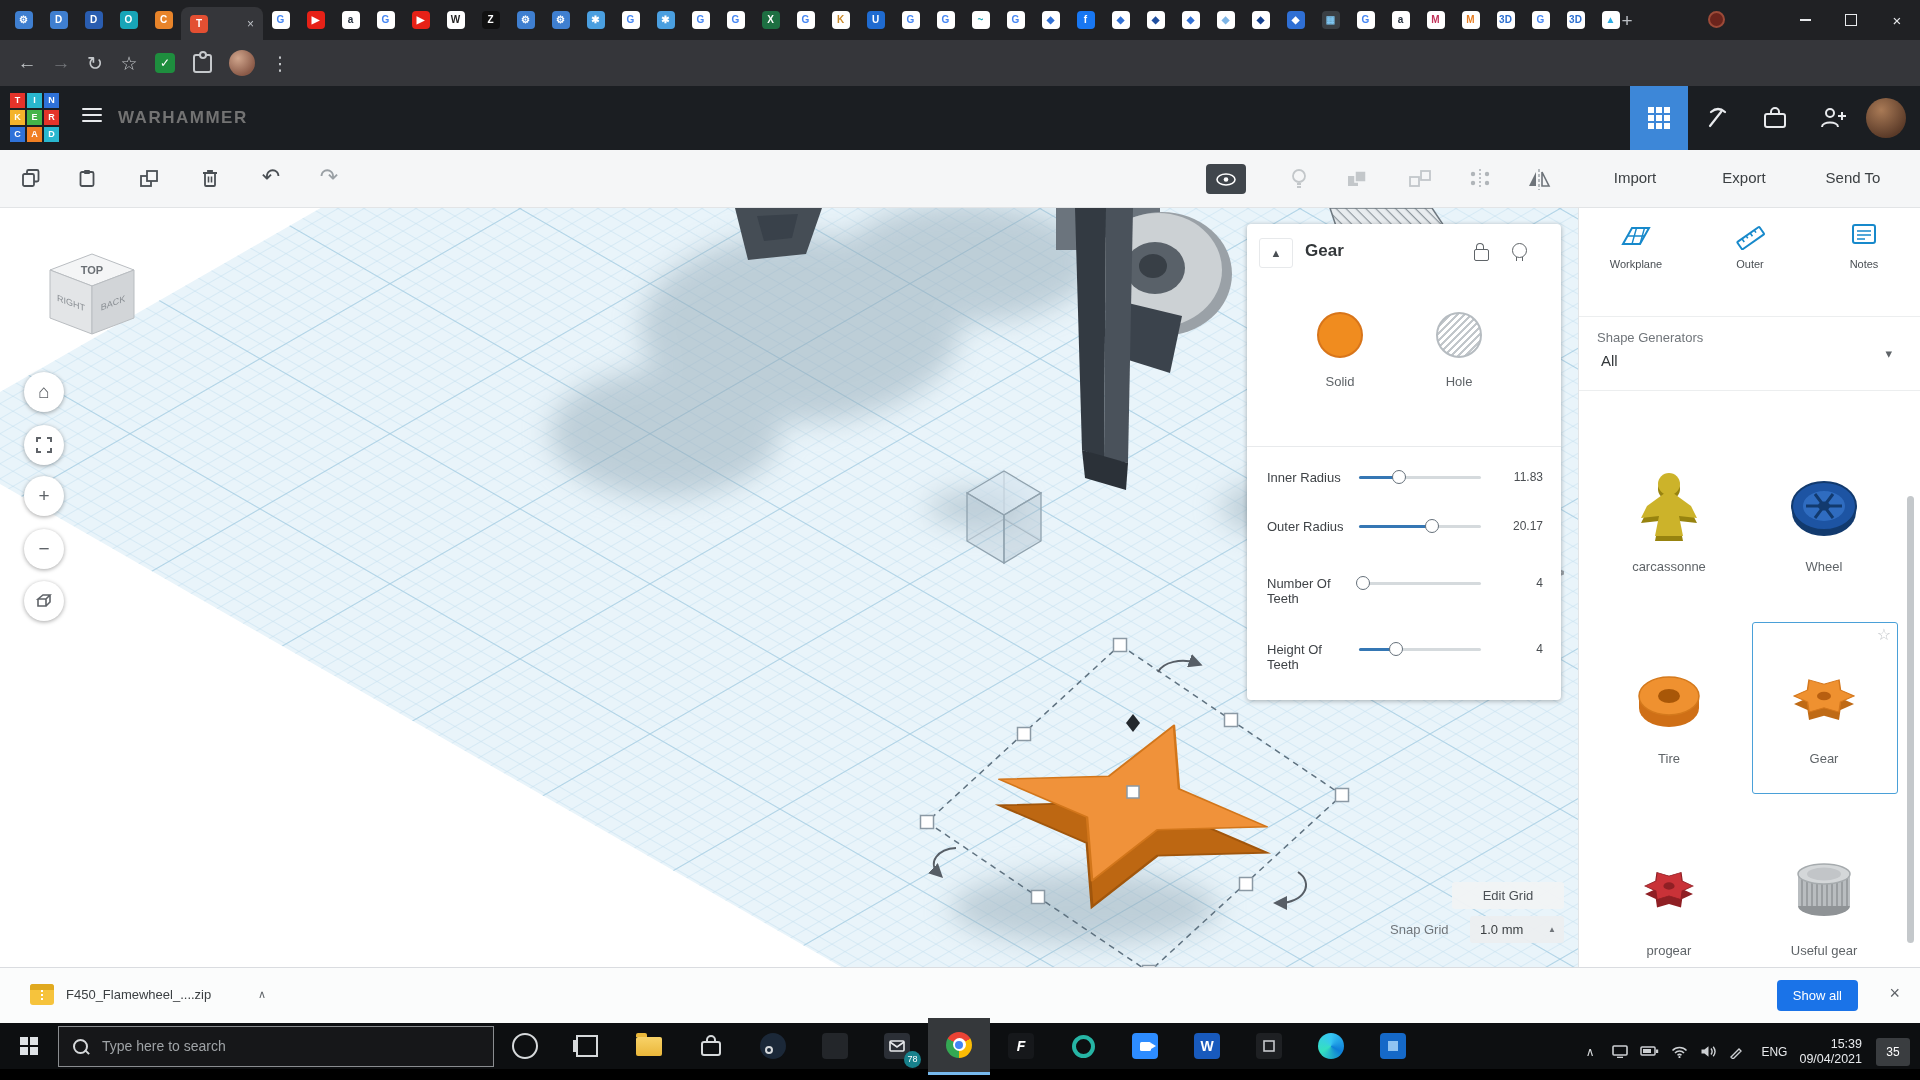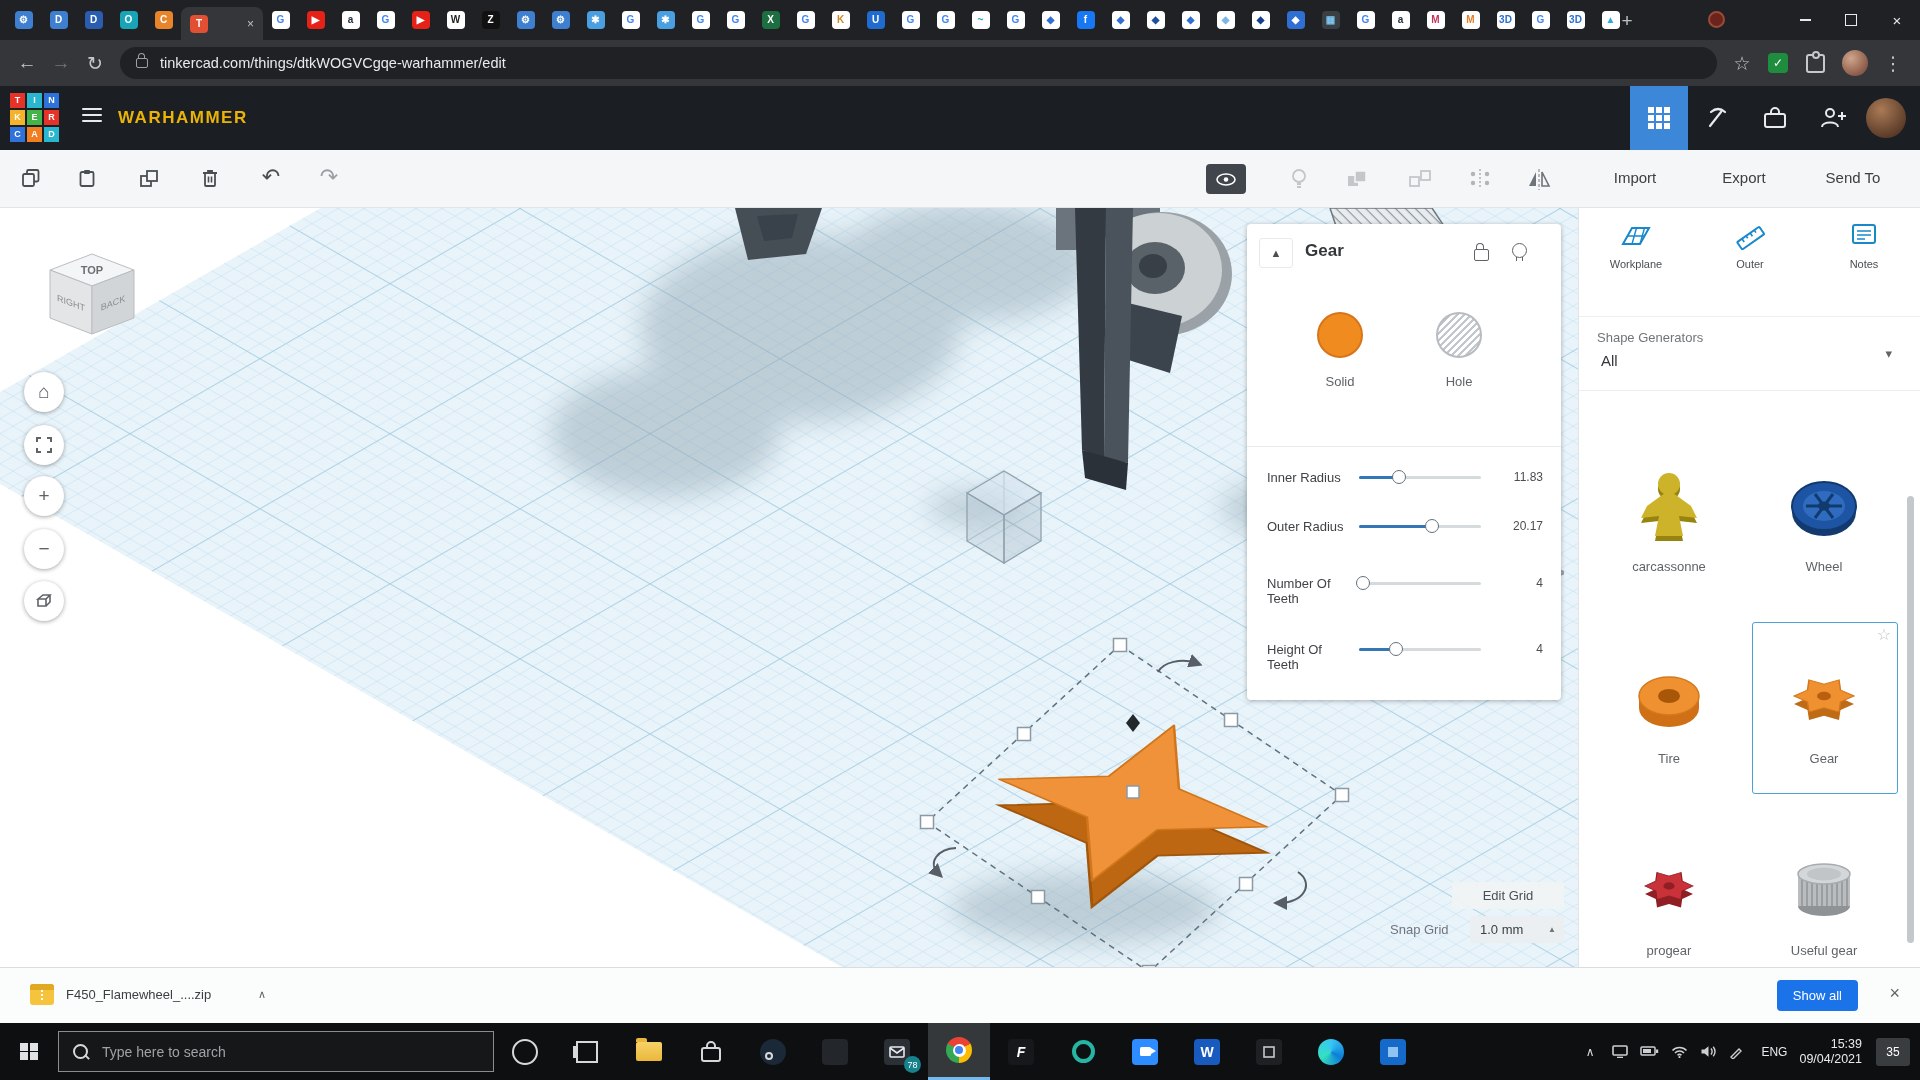--- a/index.html
+++ b/index.html
@@ -28,21 +28,21 @@
   .extcheck{width:20px;height:20px;background:#1e8e3e;border-radius:4px;color:#fff;font-size:12px;text-align:center;line-height:20px;margin:0 9px;flex:none}
   .extpuzzle{width:15px;height:15px;border:2px solid #c6c9cc;border-radius:3px;position:relative;margin:0 9px;flex:none}
   .extpuzzle::before{content:"";position:absolute;left:3.5px;top:-5px;width:4px;height:4px;background:#35363a;border:2px solid #c6c9cc;border-radius:50%}
   .avatar-sm{width:26px;height:26px;border-radius:50%;background:radial-gradient(circle at 35% 32%,#d0a58c,#8a5a48 72%);margin:0 8px;flex:none}
   
   .tch{position:absolute;left:0;top:86px;width:1920px;height:64px;background:#1b1e22}
   .logo{position:absolute;left:10px;top:7px;display:grid;grid-template-columns:repeat(3,15px);grid-auto-rows:15px;gap:2px}
   .logo span{color:#fff;font-size:9px;font-weight:700;line-height:15px;text-align:center}
   .menuic{position:absolute;left:82px;top:22px;width:20px}
   .menuic i{display:block;height:2.4px;background:#e8eaed;margin-bottom:3.6px;border-radius:1px}
-  .tctitle{position:absolute;left:118px;top:22px;color:#eab308;font-size:17px;font-weight:700;letter-spacing:1.5px}
+  .tctitle{position:absolute;left:118px;top:22px;color:#737373;font-size:17px;font-weight:700;letter-spacing:1.5px}
   .hdr-right{position:absolute;right:0;top:0;height:64px;display:flex;align-items:center}
   .gridbtn{width:58px;height:64px;background:#3d87d8;display:flex;align-items:center;justify-content:center}
   .gridbtn .g9{display:grid;grid-template-columns:repeat(3,6px);grid-auto-rows:6px;gap:2px}
   .gridbtn .g9 i{background:#fff;display:block}
   .hdric{width:58px;height:64px;display:flex;align-items:center;justify-content:center}
   .avatar-lg{width:40px;height:40px;border-radius:50%;background:radial-gradient(circle at 38% 30%,#a97a56,#5a3a28 75%);margin:0 14px 0 4px}
   
   .tbar{position:absolute;left:0;top:150px;width:1920px;height:58px;background:#f5f6f7;border-bottom:1px solid #e2e4e6;box-sizing:border-box}
   .tico{position:absolute;top:17px}
   .tglyph{position:absolute;top:14px;font-size:22px;color:#4a4f54;width:30px;text-align:center}
@@ -92,21 +92,21 @@
   
   .dlbar{position:absolute;left:0;top:967px;width:1920px;height:56px;background:#fbfcfc;border-top:1px solid #dadce0;box-sizing:border-box}
   .zipico{position:absolute;left:30px;top:16px;width:24px;height:21px;background:#f6c33c;border-radius:3px}
   .zipico::before{content:"";position:absolute;left:0;top:0;width:24px;height:6px;background:#e0a91f;border-radius:3px 3px 0 0}
   .zipico::after{content:"";position:absolute;left:11px;top:6px;width:2px;height:12px;background:repeating-linear-gradient(#fff 0 2px,transparent 2px 4px)}
   .dlname{position:absolute;left:66px;top:19px;font-size:13px;color:#3c4043}
   .dlcaret{position:absolute;left:258px;top:20px;font-size:11px;color:#5f6368}
   .showall{position:absolute;right:62px;top:12px;background:#1a73e8;color:#fff;font-size:13px;border-radius:4px;padding:8px 16px}
   .dlclose{position:absolute;right:20px;top:15px;font-size:18px;color:#5f6368}
   
-  .task{position:absolute;left:0;top:1023px;width:1920px;height:57px;background:#0d0f11;display:flex;align-items:center}
+  .task{position:absolute;left:0;top:1023px;width:1920px;height:46px;background:#0d0f11;display:flex;align-items:center}
   .start{width:58px;height:57px;display:flex;align-items:center;justify-content:center}
   .winlogo{display:grid;grid-template-columns:8px 8px;grid-auto-rows:8px;gap:1.5px}
   .winlogo i{background:#dfe3e6;display:block}
   .tsearch{width:436px;height:41px;background:#161719;border:1px solid #8a8d90;display:flex;align-items:center;box-sizing:border-box}
   .mag{width:11px;height:11px;border:2px solid #d6d9db;border-radius:50%;position:relative;margin:0 12px 0 14px;flex:none}
   .mag::after{content:"";position:absolute;left:9px;top:10px;width:6px;height:2px;background:#d6d9db;transform:rotate(45deg)}
   .tsearch input{background:transparent;border:none;outline:none;color:#b5b8ba;font-size:14px;width:100%;font-family:"Liberation Sans",sans-serif}
   .tsearch input::placeholder{color:#9fa3a6}
   .tb-slot{width:62px;height:57px;display:flex;align-items:center;justify-content:center;position:relative;flex:none}
   .cortana{width:22px;height:22px;border:2.5px solid #d6d9db;border-radius:50%}
@@ -286,24 +286,20 @@
         <i class="wsq"></i>
       </span>
     <span class="wbtn">×</span>
   </div>
 </div>
 
 <div class="addr">
   <span class="nav">←</span>
   <span class="nav dim">→</span>
   <span class="nav">↻</span>
-  <div class="urlpill">
-    <span class="lockico"></span>
-    <span class="urltext">tinkercad.com/things/dtkWOGVCgqe-warhammer/edit</span>
-  </div>
   <span class="nav">☆</span>
   <span class="extcheck">✓</span>
   <span class="extpuzzle"></span>
   <span class="avatar-sm"></span>
   <span class="nav">⋮</span>
 </div>
 
 <div class="tch">
   <div class="logo">
     <span style="background:#e5332a">T</span>

